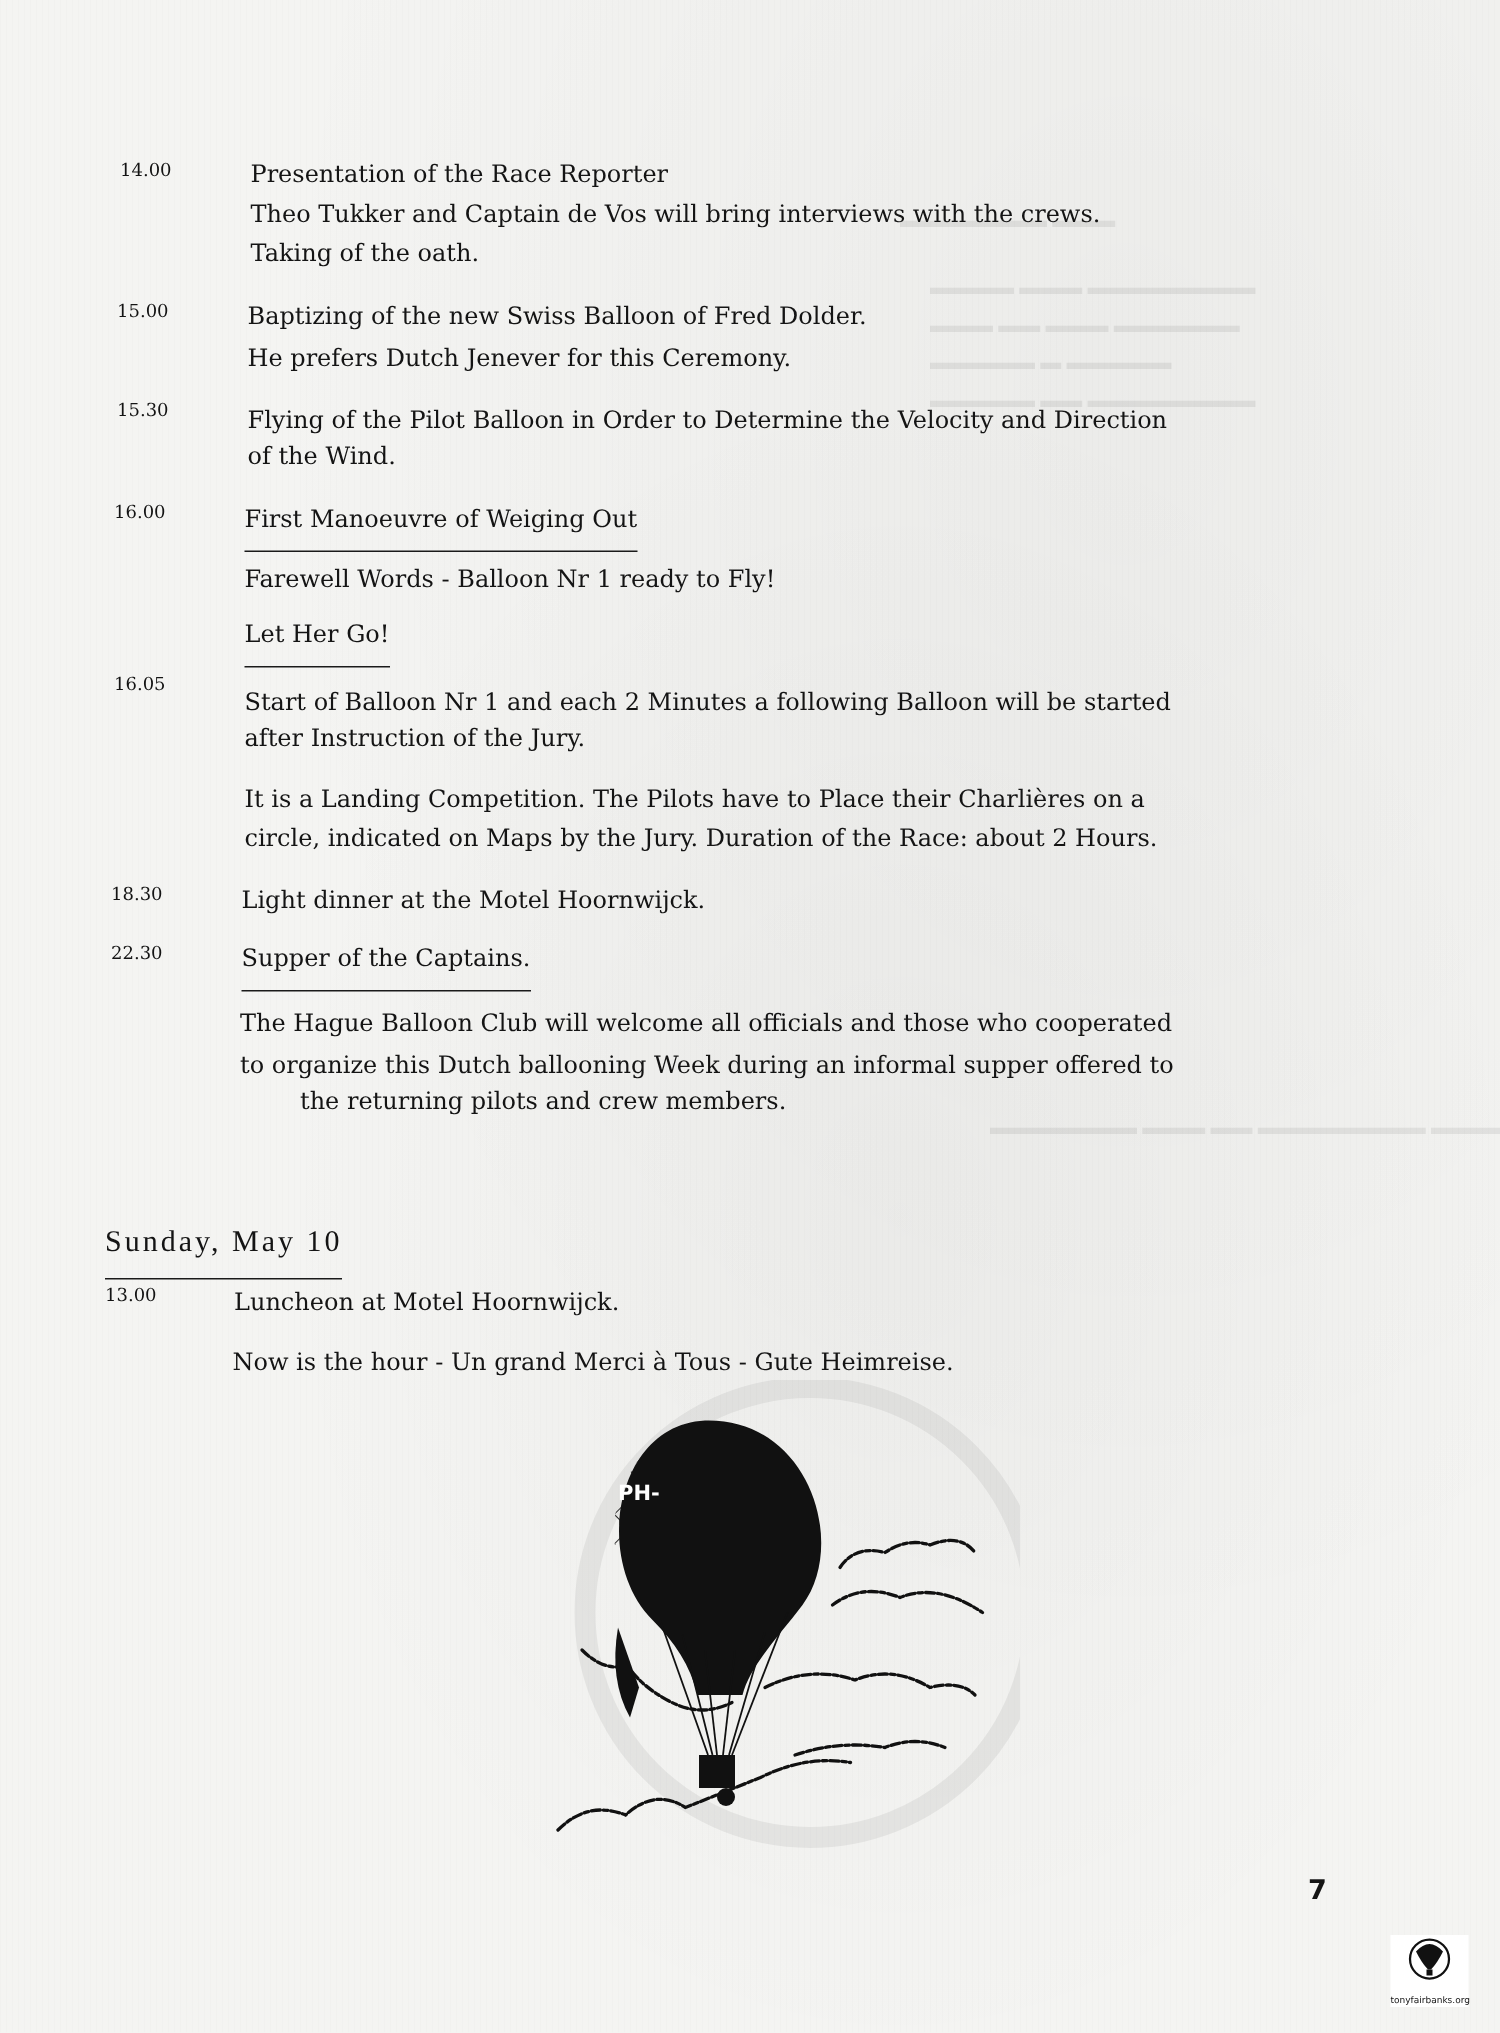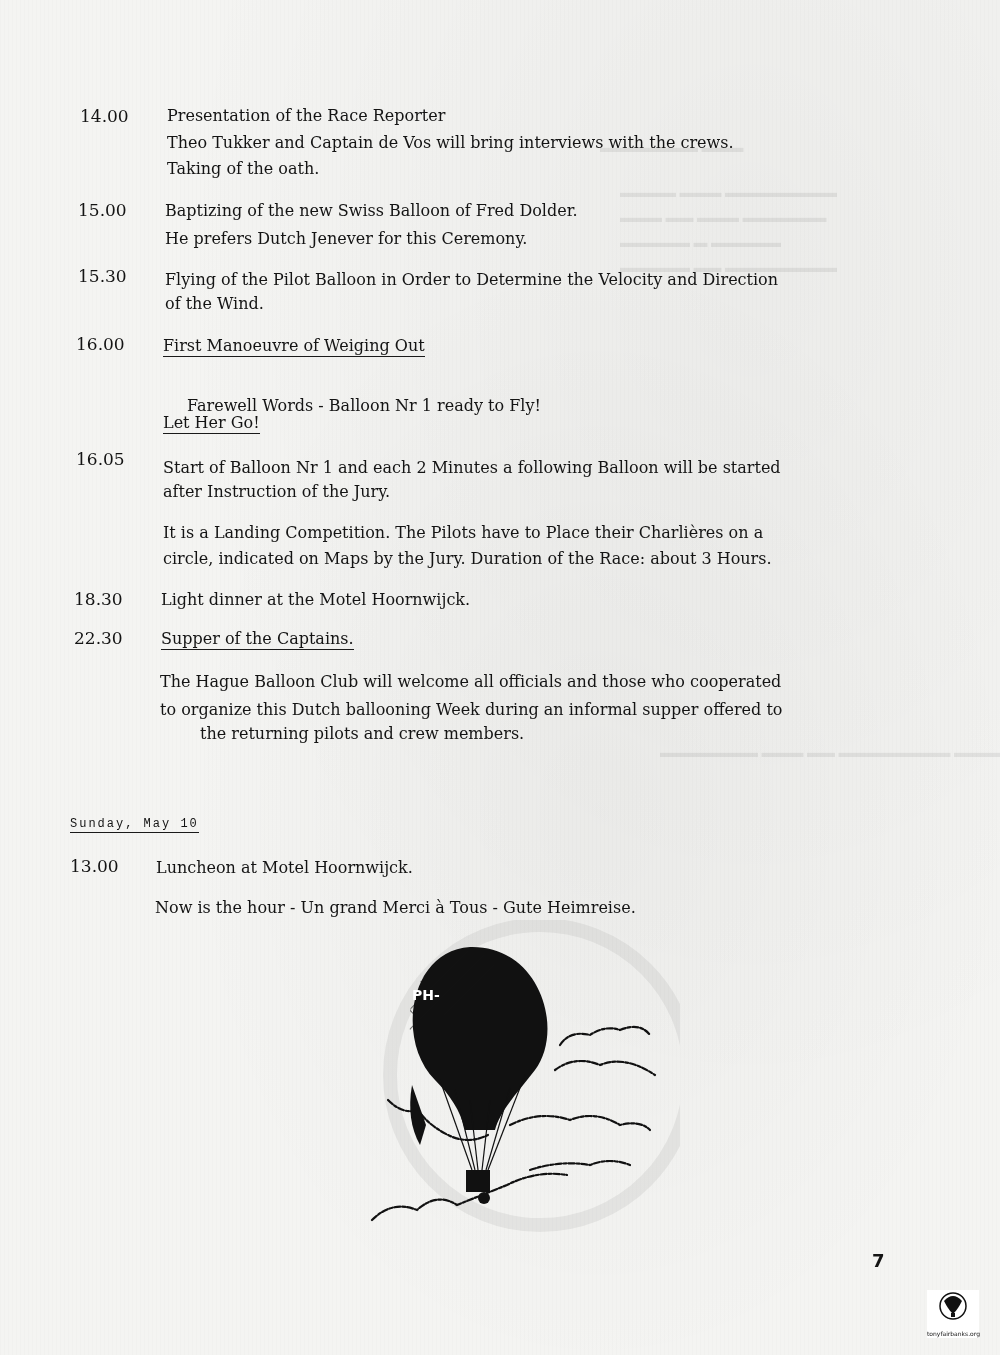--- a/index.html
+++ b/index.html
@@ -7,24 +7,24 @@
       width: 1000px; height: 1355px; position: relative; overflow: hidden;
       background: #f4f4f2;
       background-image:
         radial-gradient(ellipse at 75% 20%, rgba(0,0,0,0.035), transparent 55%),
         radial-gradient(ellipse at 60% 60%, rgba(0,0,0,0.03), transparent 50%),
         repeating-linear-gradient(90deg, rgba(0,0,0,0.012) 0 1px, transparent 1px 4px);
       font-family: "DejaVu Serif", "Liberation Serif", serif;
       color: #141414;
     }
     .page { position: absolute; inset: 0; }
-    .time { position: absolute; font-size: 17px; }
+    .time { position: absolute; font-size: 12px; }
     .line { position: absolute; font-size: 16px; white-space: nowrap; }
-    .ul { border-bottom: 1.5px solid #1a1a1a; padding-bottom: 1px; }
-    .sunday { letter-spacing: 2px; font-family: Liberation Mono, monospace; font-size: 12px; }
+    .ul { border-bottom: 1.5px solid #1a1a1a; padding-bottom: 12px; }
+    .sunday { letter-spacing: 2px; font-family: Liberation Serif, serif; font-size: 20px; }
     .pagenum { position: absolute; left: 872px; top: 1250px; font-weight: bold; font-size: 18px; font-family: "DejaVu Sans", sans-serif; }
     .ghost { position: absolute; color: rgba(0,0,0,0.07); font-size: 14px; white-space: nowrap; font-family: "Liberation Serif", serif; }
     .badge { position: absolute; left: 927px; top: 1290px; width: 52px; height: 48px; background: #fff; }
     .badge-label { position: absolute; left: 0; right: 0; bottom: 1px; font-size: 6px; text-align: center; font-family: "DejaVu Sans", sans-serif; }
   </style>
 </head>
 <body>
 
 <div class="page">
 
@@ -43,28 +43,28 @@
   <div class="time" style="left:78px;top:200px;">15.00</div>
   <div class="line" style="left:165px;top:201px;">Baptizing of the new Swiss Balloon of Fred Dolder.</div>
   <div class="line" style="left:165px;top:229px;">He prefers Dutch Jenever for this Ceremony.</div>
 
   <div class="time" style="left:78px;top:266px;">15.30</div>
   <div class="line" style="left:165px;top:270px;">Flying of the Pilot Balloon in Order to Determine the Velocity and Direction</div>
   <div class="line" style="left:165px;top:294px;">of the Wind.</div>
 
   <div class="time" style="left:76px;top:334px;">16.00</div>
   <div class="line ul" style="left:163px;top:336px;">First Manoeuvre of Weiging Out</div>
-  <div class="line" style="left:163px;top:396px;margin-left:24px;">Farewell Words - Balloon Nr 1 ready to Fly!</div>
+  <div class="line" style="left:163px;top:376px;">Farewell Words - Balloon Nr 1 ready to Fly!</div>
 
   <div class="time" style="left:76px;top:413px;margin-top:36px;">16.05</div>
   <div class="line ul" style="left:163px;top:413px;">Let Her Go!</div>
   <div class="line" style="left:163px;top:458px;">Start of Balloon Nr 1 and each 2 Minutes a following Balloon will be started</div>
   <div class="line" style="left:163px;top:482px;">after Instruction of the Jury.</div>
   <div class="line" style="left:163px;top:523px;">It is a Landing Competition.  The Pilots have to Place their Charlières on a</div>
-  <div class="line" style="left:163px;top:549px;">circle,  indicated on Maps by the Jury.  Duration of the Race: about 3 Hours.</div>
+  <div class="line" style="left:163px;top:549px;">circle,  indicated on Maps by the Jury.  Duration of the Race: about 2 Hours.</div>
 
   <div class="time" style="left:74px;top:589px;">18.30</div>
   <div class="line" style="left:161px;top:590px;">Light dinner at the Motel Hoornwijck.</div>
 
   <div class="time" style="left:74px;top:628px;">22.30</div>
   <div class="line ul" style="left:161px;top:629px;">Supper of the Captains.</div>
   <div class="line" style="left:160px;top:672px;">The Hague Balloon Club will welcome all officials and those who cooperated</div>
   <div class="line" style="left:160px;top:700px;">to organize this Dutch ballooning Week during an informal supper offered to</div>
   <div class="line" style="left:160px;top:724px;margin-left:40px;">the returning pilots and crew members.</div>
 

